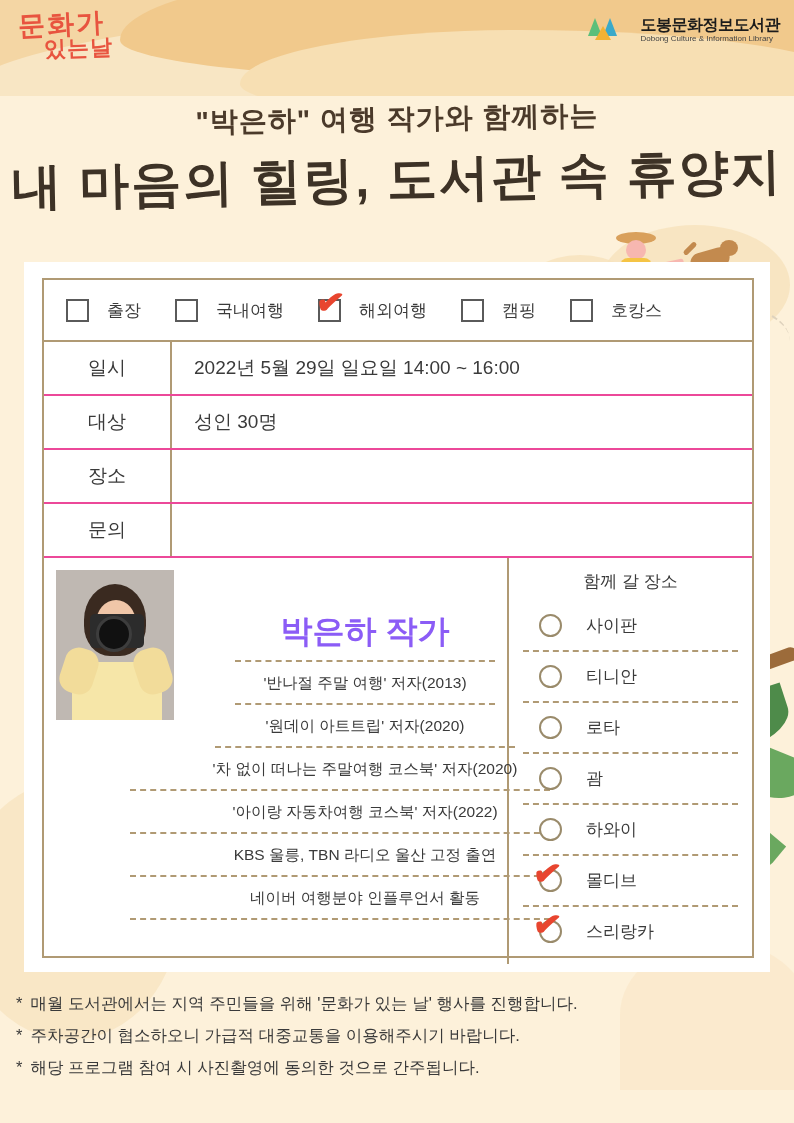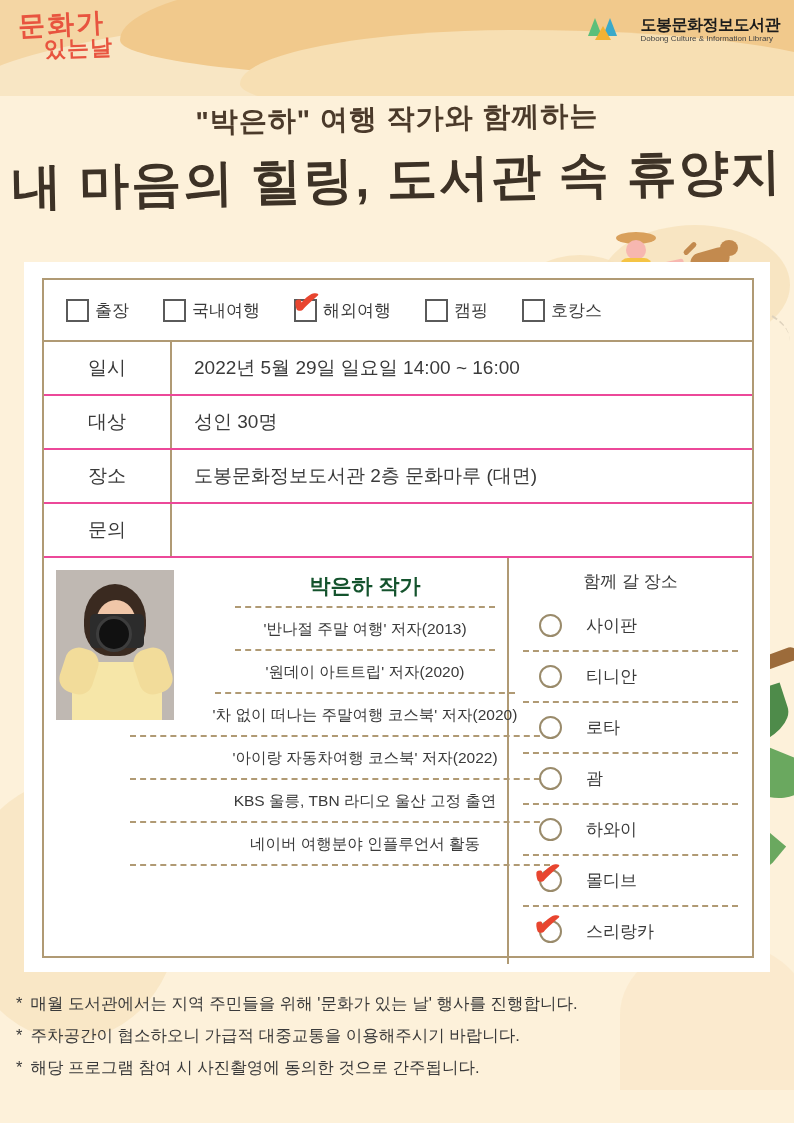--- a/index.html
+++ b/index.html
@@ -248,21 +248,21 @@
     align-items: center;
     height: 62px;
     border-bottom: 2px solid #b09a74;
     padding-left: 22px;
     box-sizing: border-box;
     gap: 0;
   }
   .check-item {
     display: flex;
     align-items: center;
-    gap: 6px;
+    gap: 18px;
     margin-right: 34px;
     position: relative;
   }
   .check-box {
     width: 19px; height: 19px;
     border: 2px solid #5a5a5a;
     background: #fff;
     display: inline-block;
   }
   .check-label {
@@ -334,23 +334,24 @@
   .ph-arm  { position:absolute; left:6px; top:78px; width:34px; height:46px; background:#f2dc9a; border-radius:14px; transform:rotate(18deg); }
   .ph-arm2 { position:absolute; left:80px; top:78px; width:34px; height:46px; background:#f2dc9a; border-radius:14px; transform:rotate(-18deg); }
 
   .author-col {
     flex: 1;
     padding: 14px 14px 0 6px;
     box-sizing: border-box;
     text-align: center;
   }
   .author-name {
-    font-size: 21px;
-    font-weight: bold;
-    color: #14532d;
+    font-size: 32px;
+    font-weight: bold;
+    color: #8b5cf6;
+    margin-top: 38px;
     margin-bottom: 6px;
   }
   .dashed {
     border-top: 2px dashed #b09a74;
     margin: 0 auto;
   }
   .credit {
     font-size: 15.5px;
     color: #3a3a3a;
     padding: 11px 0 9px 0;
@@ -505,21 +506,20 @@
     <div class="info-row">
       <div class="info-label">일시</div>
       <div class="info-value">2022년 5월 29일 일요일 14:00 ~ 16:00</div>
     </div>
     <div class="info-row">
       <div class="info-label">대상</div>
       <div class="info-value">성인 30명</div>
     </div>
     <div class="info-row">
       <div class="info-label">장소</div>
-      <div class="info-value">도봉문화정보도서관 2층 문화마루 (대면)</div>
     </div>
     <div class="info-row">
       <div class="info-label">문의</div>
     </div>
 
     <div class="bottom-sec">
 
       <div class="bottom-left">
         <div class="photo">
           <div class="ph-bg"></div>

